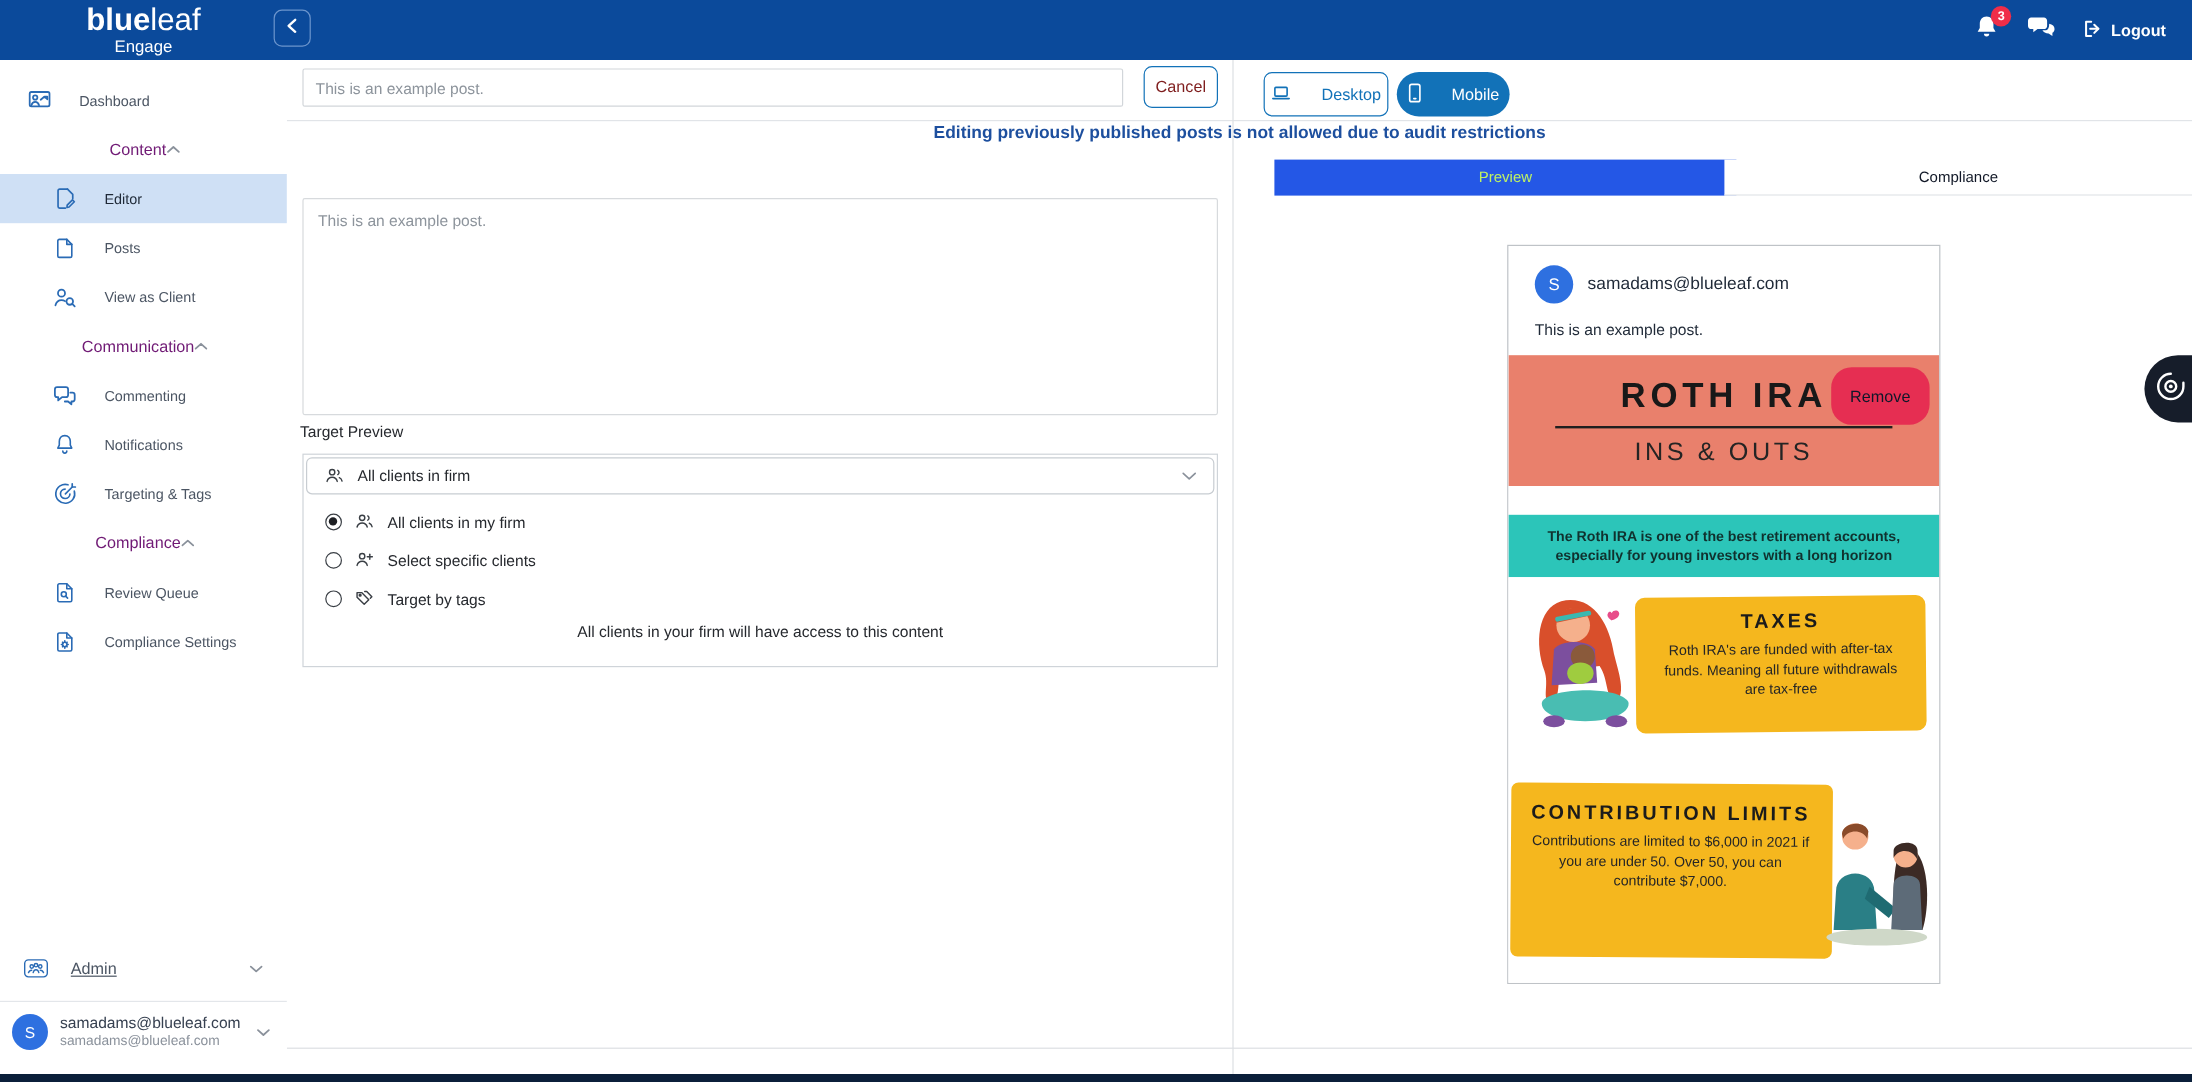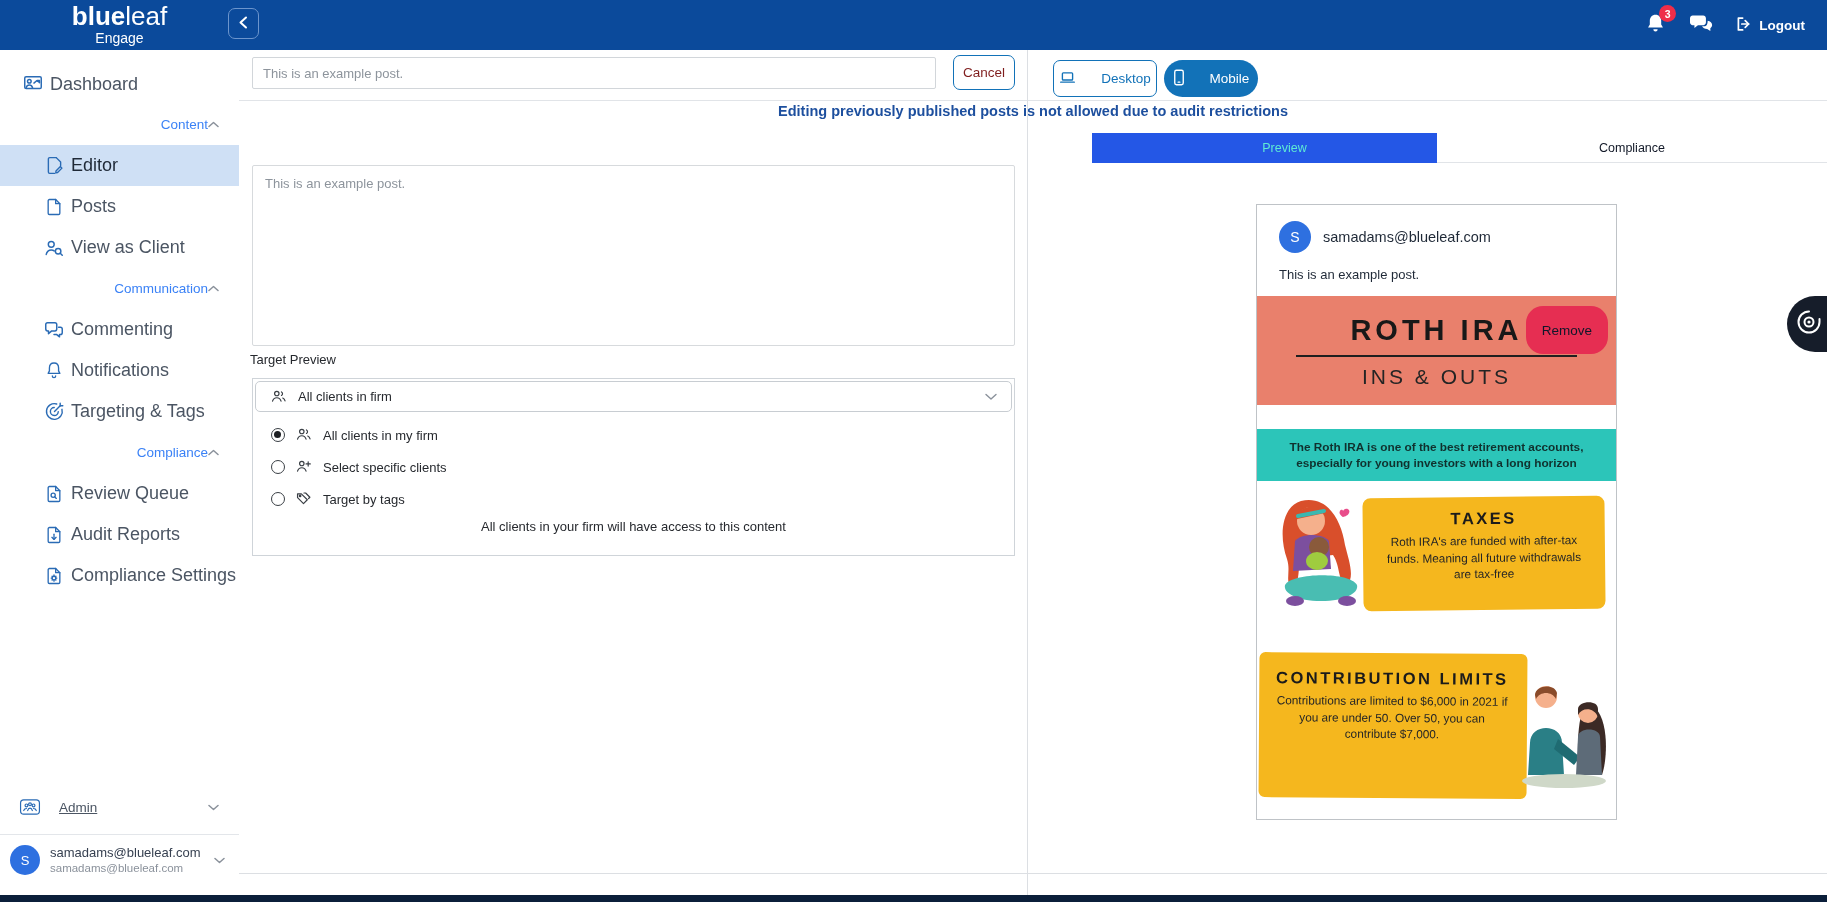--- a/index.html
+++ b/index.html
@@ -14,24 +14,24 @@
   .brand .line1 .l { font-weight:300; }
   .brand .line2 { font-size:14px; line-height:16px; font-weight:400; }
   .collapse-btn { position:absolute; left:228px; top:8px; width:31px; height:31px; border:1px solid #6c95cd; border-radius:7px; background:#0b4a9b; color:#fff; display:flex; align-items:center; justify-content:center; cursor:pointer; }
   .nav-right { position:absolute; right:22px; top:0; height:50px; display:flex; align-items:center; gap:22px; color:#fff; }
   .nav-ic { position:relative; width:24px; height:24px; display:flex; align-items:center; justify-content:center; }
   .badge { position:absolute; top:-8px; right:-9px; min-width:17px; height:17px; border-radius:9px; background:#ef2d49; color:#fff; font-size:10.5px; font-weight:bold; display:flex; align-items:center; justify-content:center; padding:0 4px; }
   .logout { display:flex; align-items:center; gap:7px; font-size:13.5px; font-weight:600; cursor:pointer;justify-content:center; }
 
   
   .sidebar { position:absolute; left:0; top:50px; width:239px; height:845px; background:#ffffff; z-index:20; }
-  .side-item { display:flex; align-items:center; height:41px; padding-left:43px; gap:6px; color:#4b5563; font-size:18px; cursor:pointer; }
+  .side-item { display:flex; align-items:center; height:41px; padding-left:43px; gap:22px; color:#4b5563; font-size:12px; cursor:pointer; }
   .side-item.top-level { padding-left:22px; height:40px; margin-top:14px; }
   .side-item.active { background:#cfe0f5; color:#1f2937; }
-  .side-section { display:flex; align-items:center; justify-content:flex-end; height:41px; padding:0 20px 0 22px; color:#3b82f6; font-size:13.5px; cursor:pointer; }
+  .side-section { display:flex; align-items:center; justify-content:center; height:41px; padding:0 20px 0 22px; color:#701a75; font-size:13.5px; cursor:pointer; }
   .sicon { width:22px; height:22px; flex:0 0 22px; color:#2a6bb5; display:flex; align-items:center; justify-content:center; }
   .chev { color:#8a919b; display:flex; }
   .sidebar-bottom { position:absolute; left:0; bottom:16px; width:239px; }
   .admin-row { display:flex; align-items:center; height:42px; padding:0 20px 0 19px; gap:18px; color:#4b5563; font-size:13.5px; cursor:pointer; }
   .admin-row .grow { flex:1;text-decoration:underline; }
   .side-divider { border-top:1px solid #e3e6ea; margin-top:6px; }
   .user-row { display:flex; align-items:center; padding:10px 14px 4px 10px; gap:10px; cursor:pointer; }
   .avatar { width:30px; height:30px; border-radius:50%; background:#2e70e0; color:#fff; font-size:13px; display:flex; align-items:center; justify-content:center; flex:0 0 30px; }
   .user-txt { flex:1; min-width:0; }
   .user-name { font-size:13px; color:#374151; line-height:16px; }
@@ -63,21 +63,21 @@
   .ta-select { margin:2px; height:31px; border:1px solid #c8cdd2; border-radius:5px; display:flex; align-items:center; gap:10px; padding:0 14px; font-size:13px; color:#26292e; cursor:pointer; }
   .ta-select .grow { flex:1; }
   .radio-row { display:flex; align-items:center; gap:10px; margin:14px 0 0 18px; font-size:13px; color:#26292e; cursor:pointer; }
   .radio { width:14px; height:14px; border-radius:50%; border:1.5px solid #3a3f45; position:relative; flex:0 0 14px; }
   .radio.checked::after { content:""; position:absolute; left:2px; top:2px; width:7px; height:7px; border-radius:50%; background:#1d1f23; }
   .ricon { width:18px; height:18px; color:#3a3f45; display:flex; }
   .ta-helper { position:absolute; left:0; right:0; top:140px; text-align:center; font-size:13px; color:#26292e; }
 
   
   .tab { position:absolute; top:133px; height:30px; display:flex; align-items:center; justify-content:center; font-size:12.5px; cursor:pointer; }
-  .tab-preview { left:1092px; width:385px; background:#2457e6; color:#5eead4; }
+  .tab-preview { left:1062px; width:385px; background:#2457e6; color:#bef264; }
   .tab-compliance { left:1437px; width:390px; background:#fff; color:#111827; border-bottom:1px solid #e1e4e8; }
 
   
   .card { position:absolute; left:1256px; top:204px; width:361px; height:616px; background:#fff; border:1px solid #bfc3c7; overflow:hidden; }
   .card-head { display:flex; align-items:center; gap:12px; padding:16px 20px 10px 22px; }
   .card-avatar { width:32px; height:32px; border-radius:50%; background:#2e70e0; color:#fff; font-size:14px; display:flex; align-items:center; justify-content:center; }
   .card-author { font-size:14.5px; color:#1f2937; }
   .card-text { padding:4px 20px 14px 22px; font-size:13px; color:#1f2937; }
 
   .info { position:relative; width:100%; background:#fff; }
@@ -260,31 +260,20 @@
         <svg width="20" height="20" viewBox="0 0 24 24" fill="none" stroke="currentColor" stroke-width="1.6" stroke-linecap="round" stroke-linejoin="round">
             <path d="M14 3H6.5A1.5 1.5 0 0 0 5 4.5v15A1.5 1.5 0 0 0 6.5 21h11a1.5 1.5 0 0 0 1.5-1.5V8z"></path>
             <polyline points="14,3 14,8 19,8"></polyline>
             <circle cx="11" cy="13.5" r="2.5"></circle>
             <line x1="12.8" y1="15.3" x2="14.8" y2="17.3"></line>
           </svg>
       </span>
       <span>Review Queue</span>
     </div>
 
-    <div class="side-item">
-      <span class="sicon">
-        <svg width="20" height="20" viewBox="0 0 24 24" fill="none" stroke="currentColor" stroke-width="1.6" stroke-linecap="round" stroke-linejoin="round">
-            <path d="M14 3H6.5A1.5 1.5 0 0 0 5 4.5v15A1.5 1.5 0 0 0 6.5 21h11a1.5 1.5 0 0 0 1.5-1.5V8z"></path>
-            <polyline points="14,3 14,8 19,8"></polyline>
-            <line x1="12" y1="11" x2="12" y2="17"></line>
-            <polyline points="9.5,14.8 12,17.3 14.5,14.8"></polyline>
-          </svg>
-      </span>
-      <span>Audit Reports</span>
-    </div>
 
     <div class="side-item">
       <span class="sicon">
         <svg width="20" height="20" viewBox="0 0 24 24" fill="none" stroke="currentColor" stroke-width="1.6" stroke-linecap="round" stroke-linejoin="round">
             <path d="M14 3H6.5A1.5 1.5 0 0 0 5 4.5v15A1.5 1.5 0 0 0 6.5 21h11a1.5 1.5 0 0 0 1.5-1.5V8z"></path>
             <polyline points="14,3 14,8 19,8"></polyline>
             <circle cx="12" cy="14.5" r="2.2"></circle>
             <path d="M12 10.8v1M12 17.2v1M15.4 14.5h-1M9.6 14.5h-1M14.3 12.2l-.7.7M10.4 16.1l-.7.7M14.3 16.8l-.7-.7M10.4 12.9l-.7-.7"></path>
           </svg>
       </span>

